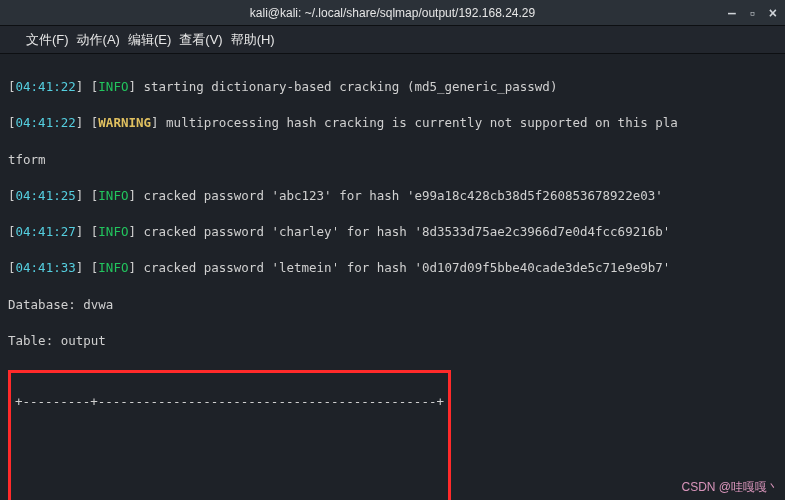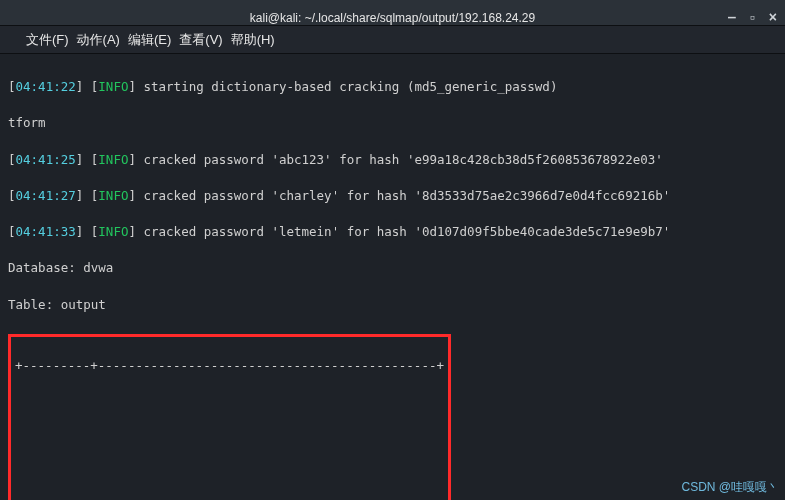--- a/index.html
+++ b/index.html
@@ -10,21 +10,21 @@
     font-size: 12.5px;
     width: 785px;
     height: 500px;
     overflow: hidden;
     position: relative;
   }
   .titlebar {
     background: #2b3138;
     height: 26px;
     display: flex;
-    align-items: flex-end;
+    align-items: center;
     justify-content: center;
     position: relative;
     color: #e6e6e6;
     font-size: 12px;
     font-family: sans-serif;
     border-bottom: 1px solid #0d0f12;
   }
   .titlebar .controls {
     position: absolute;
     right: 8px;
@@ -59,21 +59,21 @@
   .highlight-box {
     border: 3px solid #ff2a2a;
     padding: 2px 4px;
     margin: 2px 0;
     display: inline-block;
   }
   .watermark {
     position: absolute;
     right: 6px;
     bottom: 4px;
-    color: #7dd3fc;
+    color: #f9a8d4;
     font-family: sans-serif;
     font-size: 12px;
     opacity: 0.85;
     text-align: right;
   }
 </style>
 </head>
 <body>
 
 <div class="titlebar">
@@ -88,20 +88,21 @@
 <div class="menubar">
   <span>文件(F)</span>
   <span>动作(A)</span>
   <span>编辑(E)</span>
   <span>查看(V)</span>
   <span>帮助(H)</span>
 </div>
 
 <div class="terminal">
 <div>[<span class="ts">04:41:22</span>] [<span class="info">INFO</span>] <span>starting dictionary-based cracking (md5_generic_passwd)</span></div>
+<div>[<span class="ts">04:41:22</span>] [<span class="warn">WARNING</span>] <span>multiprocessing hash cracking is currently not supported on this pla</span></div>
 <div><span>tform</span></div>
 <div>[<span class="ts">04:41:25</span>] [<span class="info">INFO</span>] <span>cracked password 'abc123' for hash 'e99a18c428cb38d5f260853678922e03'</span></div>
 <div>[<span class="ts">04:41:27</span>] [<span class="info">INFO</span>] <span>cracked password 'charley' for hash '8d3533d75ae2c3966d7e0d4fcc69216b'</span></div>
 <div>[<span class="ts">04:41:33</span>] [<span class="info">INFO</span>] <span>cracked password 'letmein' for hash '0d107d09f5bbe40cade3de5c71e9e9b7'</span></div>
 <div>Database: dvwa</div>
 <div>Table: output</div>
 <div class="highlight-box">
 <div>+---------+---------------------------------------------+</div>
 
 

